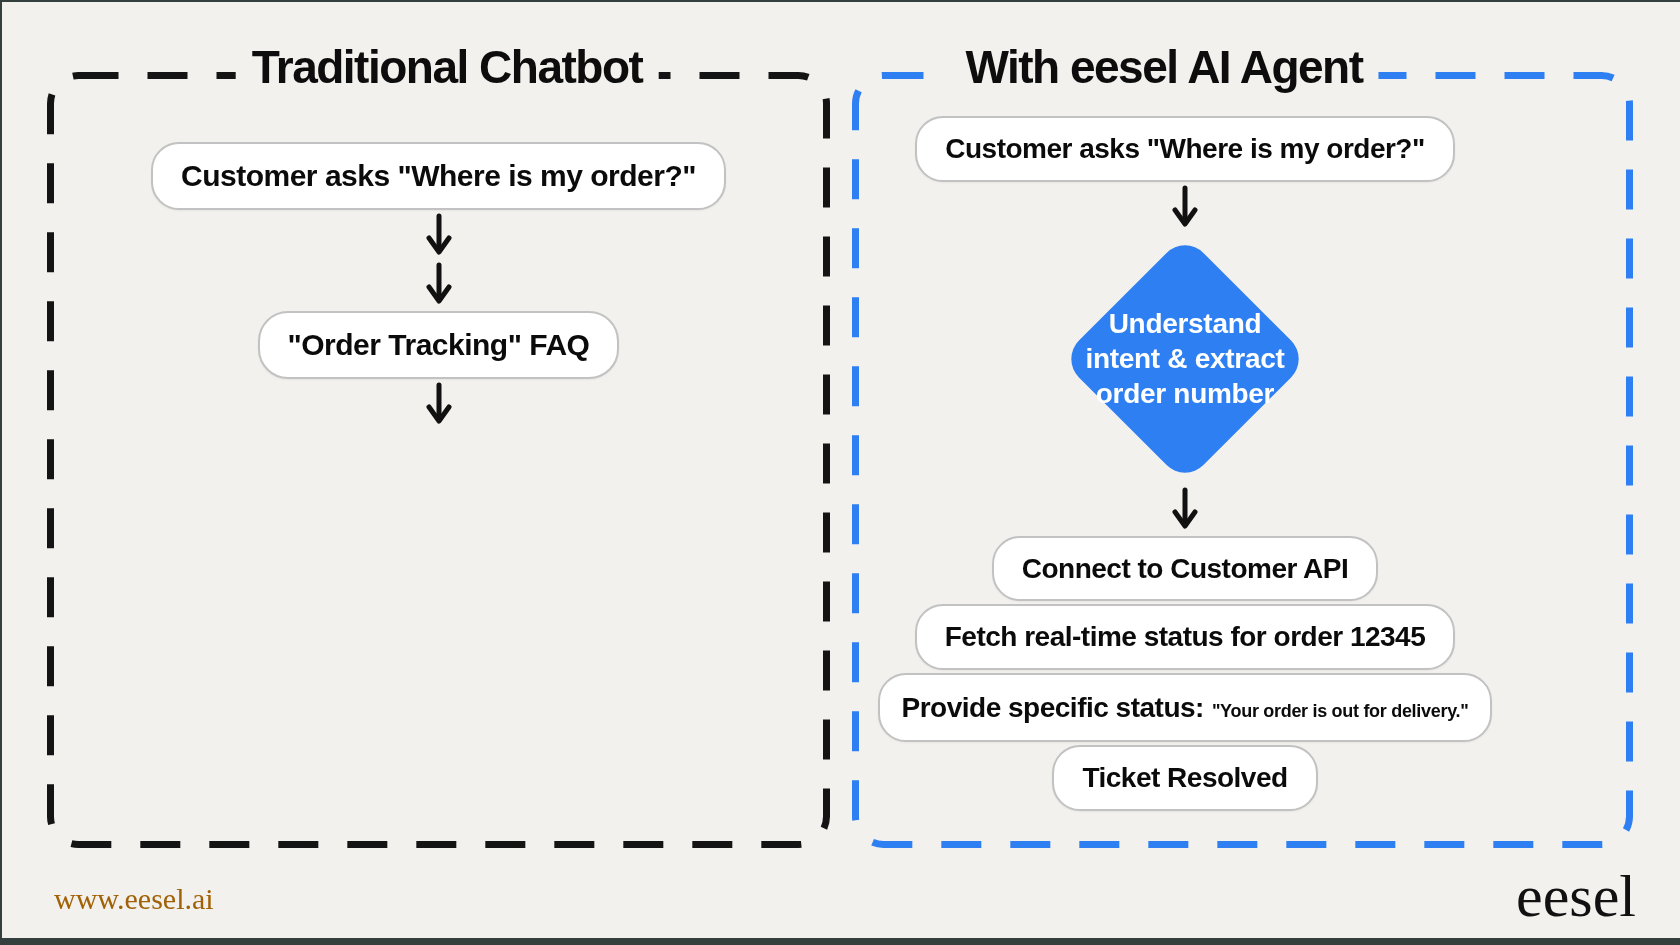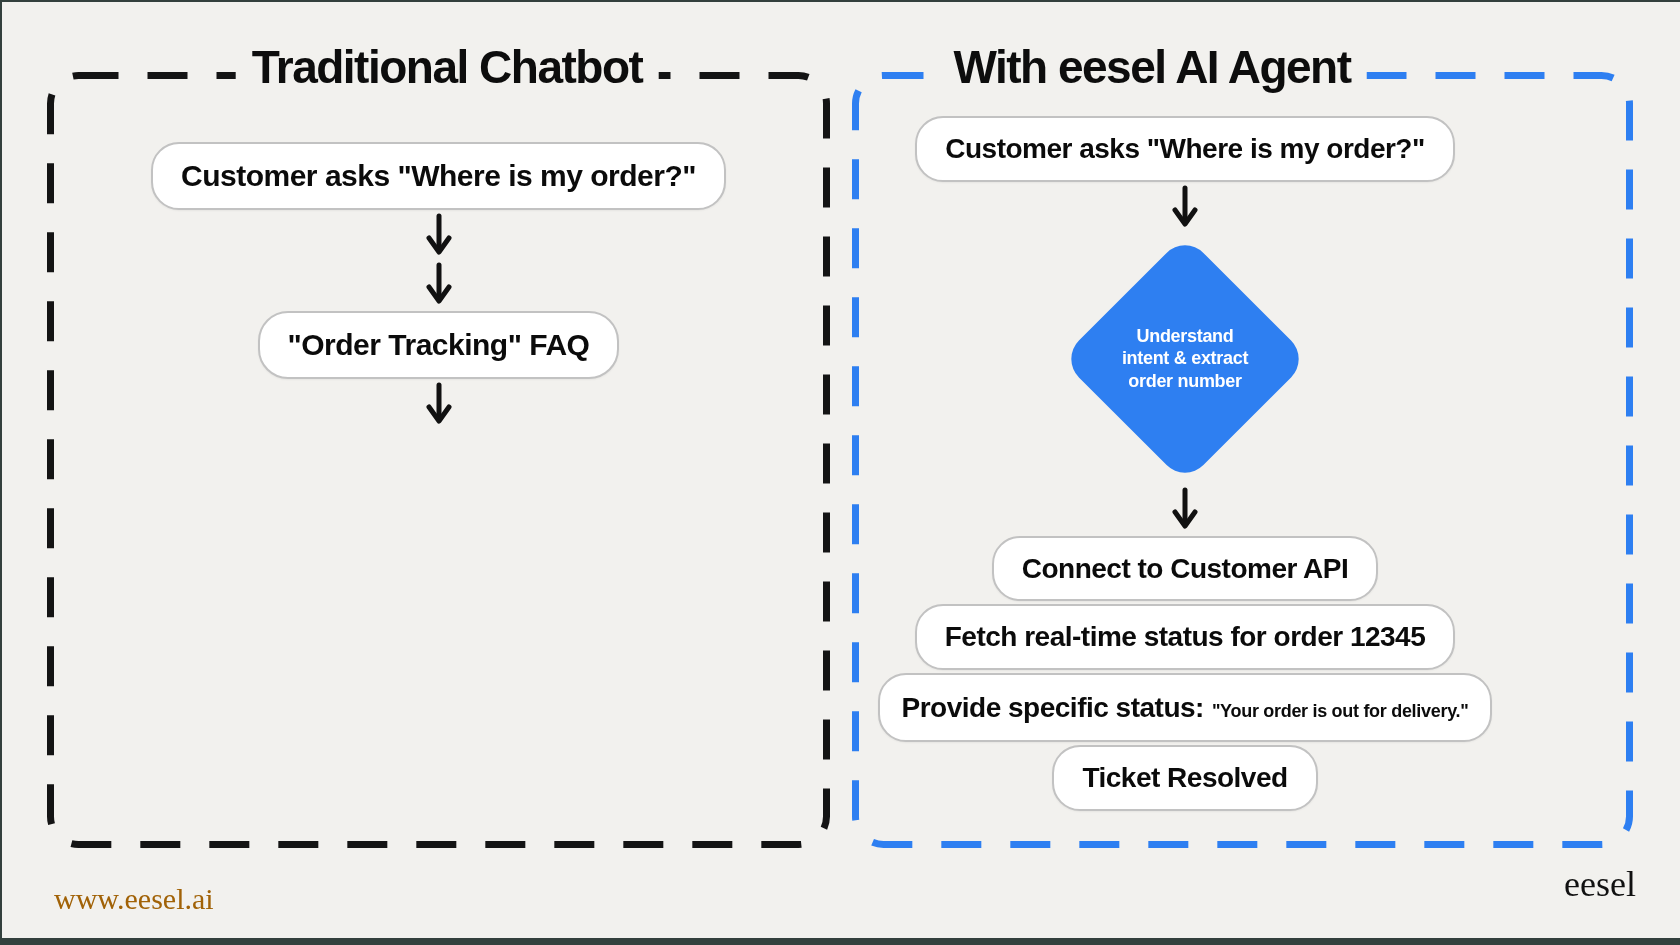--- a/index.html
+++ b/index.html
@@ -24,21 +24,21 @@
   .panel-left .border-svg rect{stroke:var(--ink,#141414);}
   .panel-right .border-svg rect{stroke:var(--blue,#2e7ff1);}
 
   .panel-title{
     position:absolute;top:-34px;margin:0;white-space:nowrap;
     transform:translateX(-50%);
     font-size:46px;font-weight:800;letter-spacing:-1.5px;color:#0d0d0d;
     background:var(--bg,#f2f1ee);padding:0 16px;line-height:1.3;z-index:2;
   }
   .panel-left .panel-title{left:400px;}
-  .panel-right .panel-title{left:300px;}
+  .panel-right .panel-title{left:312px;}
 
   .col{
     position:absolute;inset:0;display:flex;flex-direction:column;
     align-items:center;gap:3px;z-index:1;
   }
   .col-left{padding-top:70px;}
   .col-right{padding-top:44px;padding-right:115px;}
 
   .flow-box{
     background:#ffffff;border:2px solid var(--boxline,#c2c2c2);
@@ -66,29 +66,29 @@
   .diamond-big .diamond-shape{inset:38px;}
   .diamond-small .diamond-shape{inset:37px;border-radius:26px;}
   .shape-black{background:var(--dblack,#0c0c0c);}
   .shape-blue{background:var(--blue,#2e7ff1);}
   .diamond-text{
     position:absolute;inset:0;display:flex;flex-direction:column;
     align-items:center;justify-content:center;
     color:#fff;font-weight:700;text-align:center;
     font-size:28px;line-height:1.26;letter-spacing:-0.3px;
   }
-  .diamond-small .diamond-text{font-size:18px;}
+  .diamond-small .diamond-text{font-size:28px;}
 
   .footer-url{
     position:absolute;left:54px;top:882px;
     font-family:"Liberation Serif",serif;font-size:30px;color:#a16207;
   }
   .brand{
     position:absolute;right:44px;top:866px;
-    font-family:"Liberation Serif",serif;font-size:36px;color:#111;line-height:1;
+    font-family:"Liberation Serif",serif;font-size:60px;color:#111;line-height:1;
   }
 </style>
 </head>
 <body>
 
 <div class="stage">
 
   <div class="edge edge-top"></div>
   <div class="edge edge-left"></div>
   <div class="edge edge-bottom"></div>

